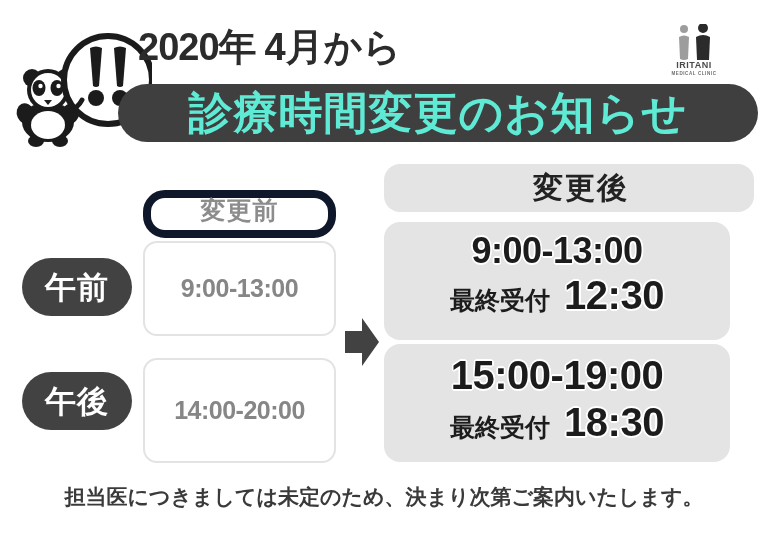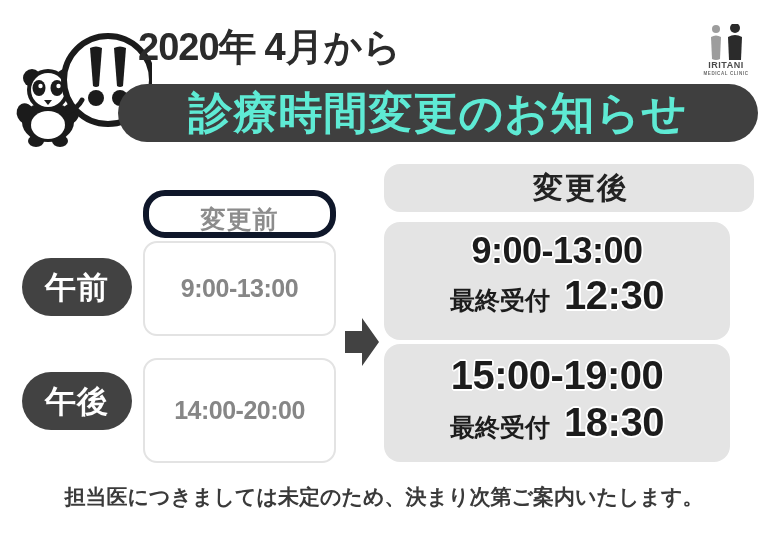--- a/index.html
+++ b/index.html
@@ -61,21 +61,21 @@
   .title-banner-text {
     color: #5eead4;
     font-size: 44px;
     font-weight: 700;
     letter-spacing: 1px;
     line-height: 1;
     white-space: nowrap;
   }
   .logo {
     position: absolute;
-    left: 695px;
+    left: 663px;
     top: 24px;
     width: 62px;
     height: 56px;
     text-align: center;
   }
   .logo-mark { width: 62px; height: 36px; display: block; }
   .logo-name {
     font-size: 9px;
     font-weight: 700;
     color: #4a4a4a;
@@ -93,25 +93,25 @@
   }
 
   
   .before-header {
     position: absolute;
     left: 143px;
     top: 190px;
     width: 193px;
     height: 48px;
     background: #ffffff;
-    border: 6px solid #0f172a;
+    border: 8px solid #0f172a;
     border-radius: 22px;
     box-sizing: border-box;
     display: flex;
-    align-items: flex-end;
+    align-items: flex-start;
     justify-content: center;
   }
   .before-header-text {
     font-size: 25px;
     font-weight: 700;
     color: #8c8c8c;
     line-height: 1;
     letter-spacing: 1px;
   }
   .slot-badge {

